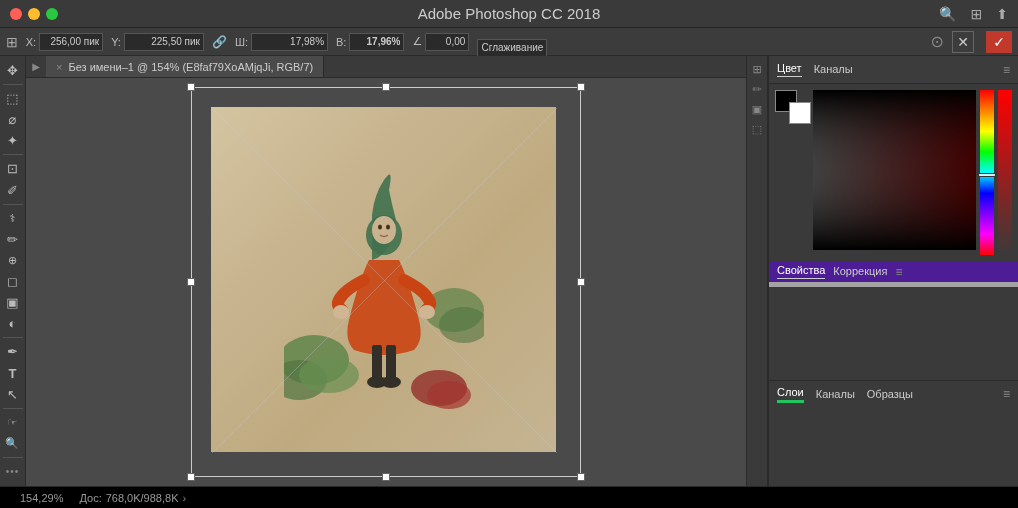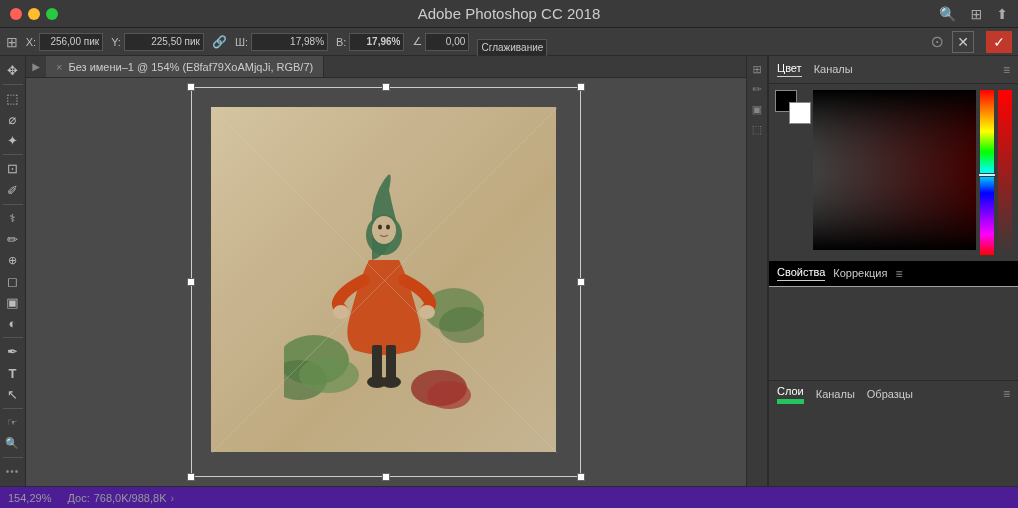--- a/index.html
+++ b/index.html
@@ -262,25 +262,25 @@
     .handle.bl { bottom: -4px; left: -4px; }
     .handle.br { bottom: -4px; right: -4px; }
     .handle.tc { top: -4px; left: calc(50% - 4px); }
     .handle.bc { bottom: -4px; left: calc(50% - 4px); }
     .handle.lc { top: calc(50% - 4px); left: -4px; }
     .handle.rc { top: calc(50% - 4px); right: -4px; }
 
     
     .status-bar {
       height: 22px;
-      background: #4c1d95;
+      background: #000000;
       border-top: 1px solid #2a2a2a;
       display: flex;
       align-items: center;
-      padding: 0 8px;
+      padding: 0 20px;
       font-size: 11px;
       color: #999;
       gap: 16px;
     }
     .status-bar .doc-info {
       display: flex;
       align-items: center;
       gap: 4px;
     }
 
@@ -383,25 +383,25 @@
       background: linear-gradient(to bottom, rgba(255,0,0,1), rgba(255,0,0,0));
       position: relative;
     }
 
     
     .properties-section {
       flex: 1;
     }
     .section-header {
       height: 26px;
-      background: #000000;
+      background: #4c1d95;
       display: flex;
       align-items: center;
       padding: 0 8px;
-      border-bottom: 1px solid #a3a3a3;
+      border-bottom: 5px solid #a3a3a3;
       gap: 8px;
     }
     .section-menu {
       color: #888;
       font-size: 12px;
     }
     .properties-content {
       padding: 8px;
       color: #888;
       font-size: 11px;
@@ -441,21 +441,21 @@
       gap: 12px;
     }
     .bottom-tab {
       font-size: 11px;
       color: #ccc;
       cursor: pointer;
       padding: 2px 0;
     }
     .bottom-tab.active {
       color: #fff;
-      border-bottom: 5px solid #22c55e;
+      border-bottom: 3px solid #22c55e;
     }
     .bottom-panel-menu {
       margin-left: auto;
       color: #888;
       font-size: 12px;
       cursor: pointer;
     }
 
     
     .layers-area {

